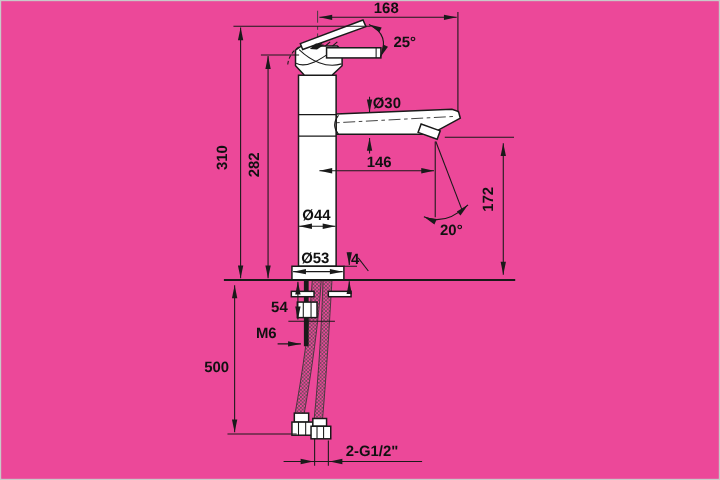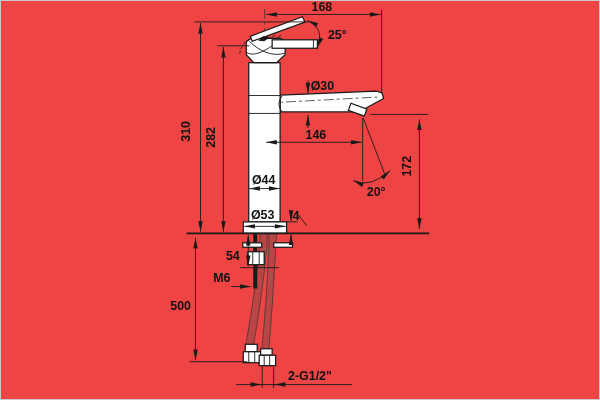--- a/index.html
+++ b/index.html
@@ -1,17 +1,17 @@
 <!DOCTYPE html>
 <html><head>
 <meta charset="utf-8">
 <style>
   html,body{margin:0;padding:0;background:#fff;}
   #canvas{
-    position:relative;width:598px;height:398px;background:#ef4444;
+    position:relative;width:598px;height:398px;background:#ec4899;
     border:1px solid #c9c9c9;overflow:hidden;
     font-family:"Liberation Sans", sans-serif;
   }
   svg{display:block;}
   .thin{stroke:#1a1a1a;stroke-width:0.9;fill:none;}
   .body{stroke:#1a1a1a;stroke-width:1.25;fill:#ffffff;}
   .solidfill{fill:#1a1a1a;stroke:none;}
   .center{stroke:#3a3a3a;stroke-width:0.8;fill:none;stroke-dasharray:10 3 3 3;}
   .dashed{stroke:#1a1a1a;stroke-width:0.9;fill:none;stroke-dasharray:3 2;}
   .deck{stroke:#1a1a1a;stroke-width:1.7;fill:none;}

